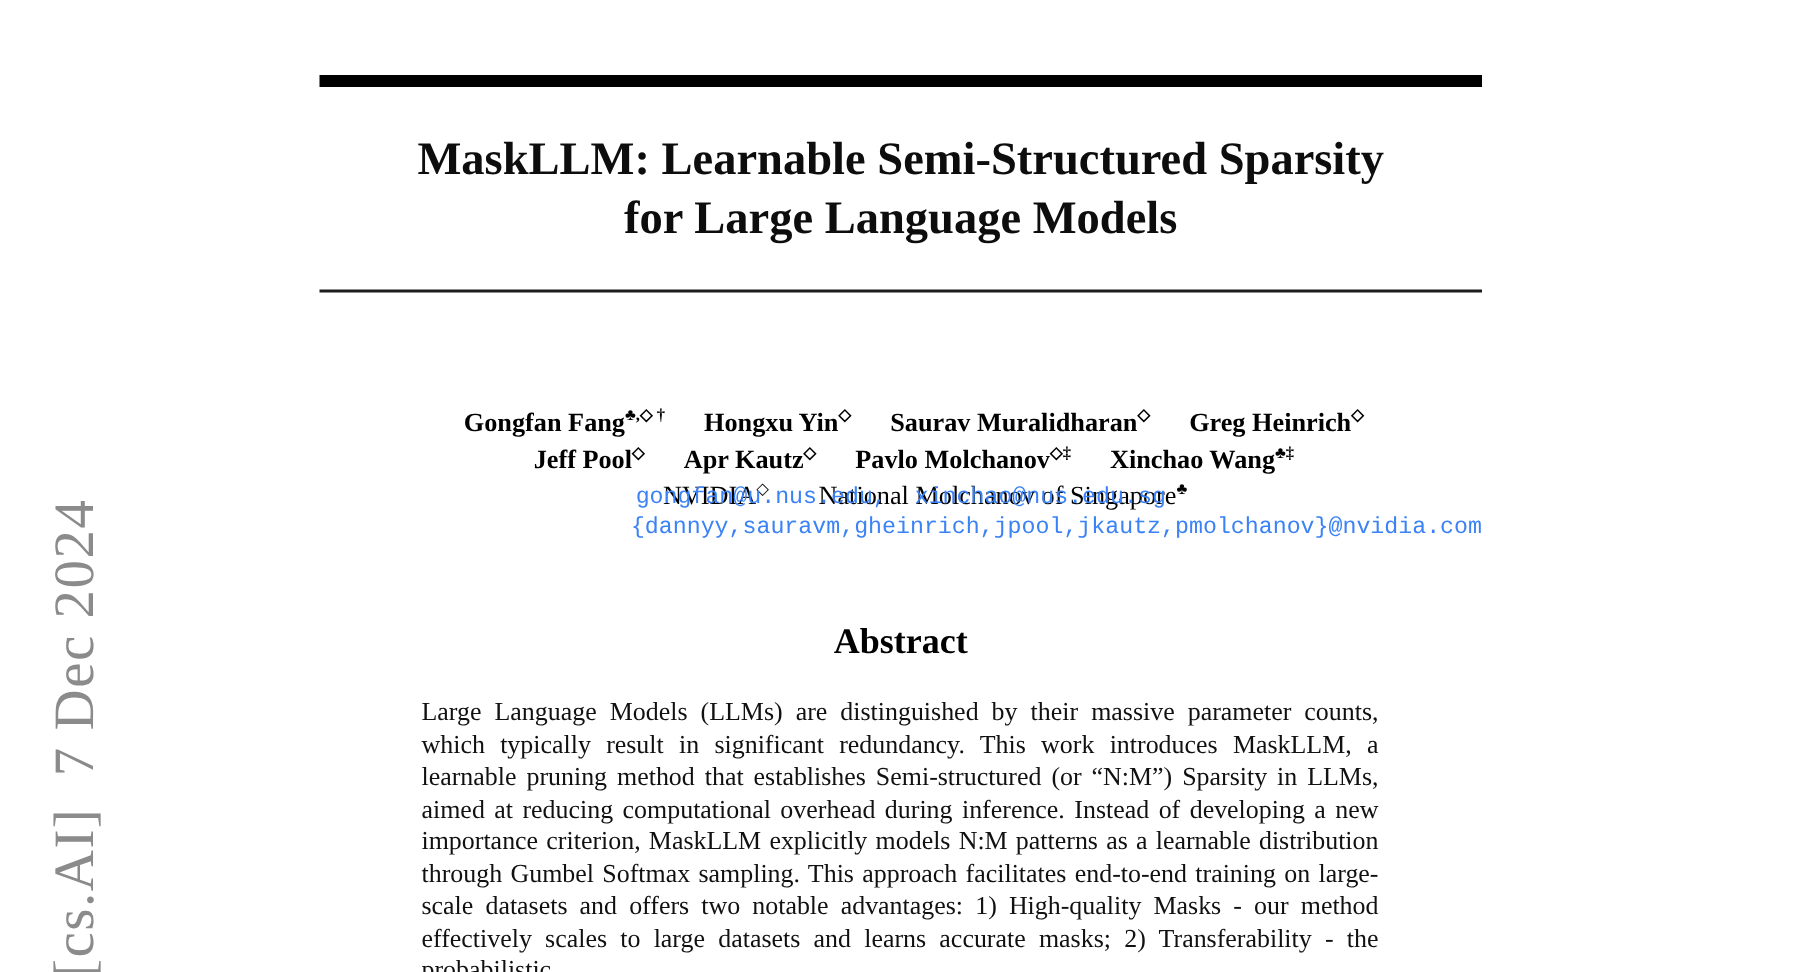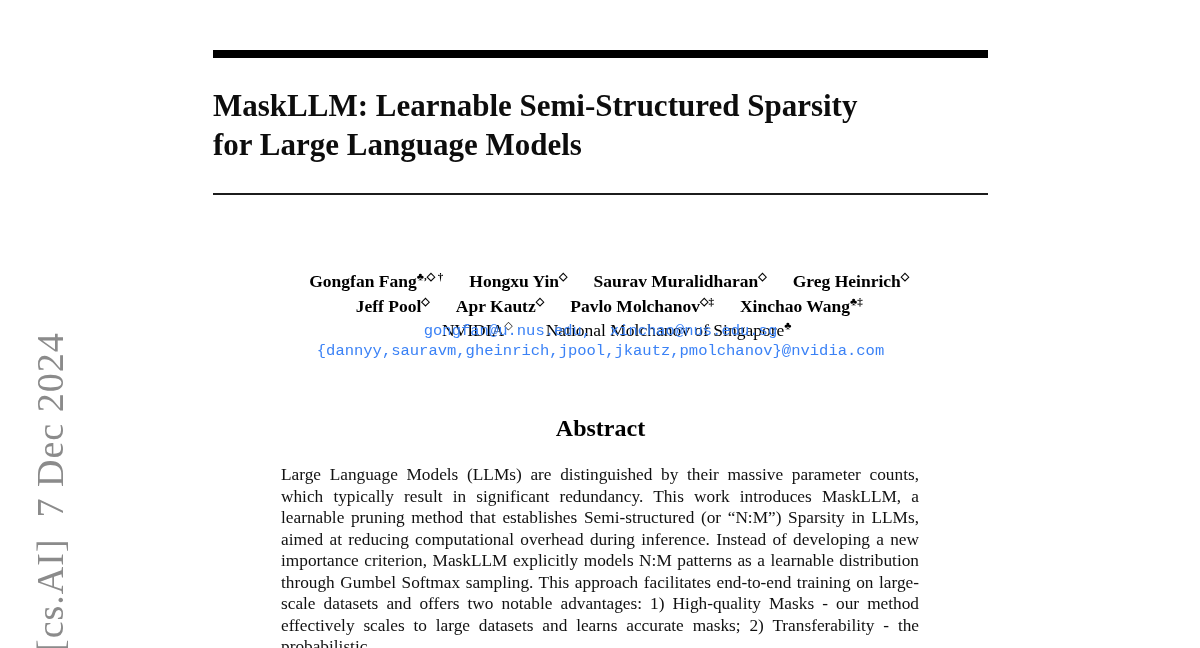--- a/index.html
+++ b/index.html
@@ -22,40 +22,40 @@
     white-space: pre;
   }
 
   .col { position: absolute; left: 213px; width: 775px; }
 
   .rule-thick { top: 50px; height: 8px; background: #000; }
   .rule-thin  { top: 193px; height: 2px; background: #1c1c1c; }
 
   .title {
     top: 86px;
-    text-align: left;
+    text-align: center;
     font-weight: bold;
     font-size: 31px;
     line-height: 39px;
     color: #0d0d0d;
   }
 
   .authors { text-align: center; font-weight: bold; font-size: 17.5px; line-height: 23px; white-space: pre; }
   .authors-1 { top: 247px; }
   .authors-2 { top: 272px; }
   .author { margin: 0 13px; display: inline-block; }
   sup { font-size: 11px; vertical-align: super; line-height: 0; font-weight: bold; }
 
   .affiliation { top: 297px; text-align: center; font-size: 17.5px; line-height: 22px; font-weight: normal; white-space: pre; }
   .affil-item { margin: 0 9px; display: inline-block; padding-left: 15px; }
   .affiliation sup { font-weight: normal; }
 
   .email { text-align: center; font-family: "Liberation Mono", "DejaVu Sans Mono", monospace; font-size: 15.5px; line-height: 20px; white-space: pre; color: #3b82f6; }
   .email-1 { top: 321px; }
-  .email-2 { top: 341px; }
+  .email-2 { top: 341px; text-align: right; }
 
   .abstract-heading { top: 415px; text-align: center; font-weight: bold; font-size: 24px; }
 
   .abstract {
     top: 464px;
     left: 281px;
     width: 638px;
     position: absolute;
     font-size: 17.3px;
     line-height: 21.5px;

